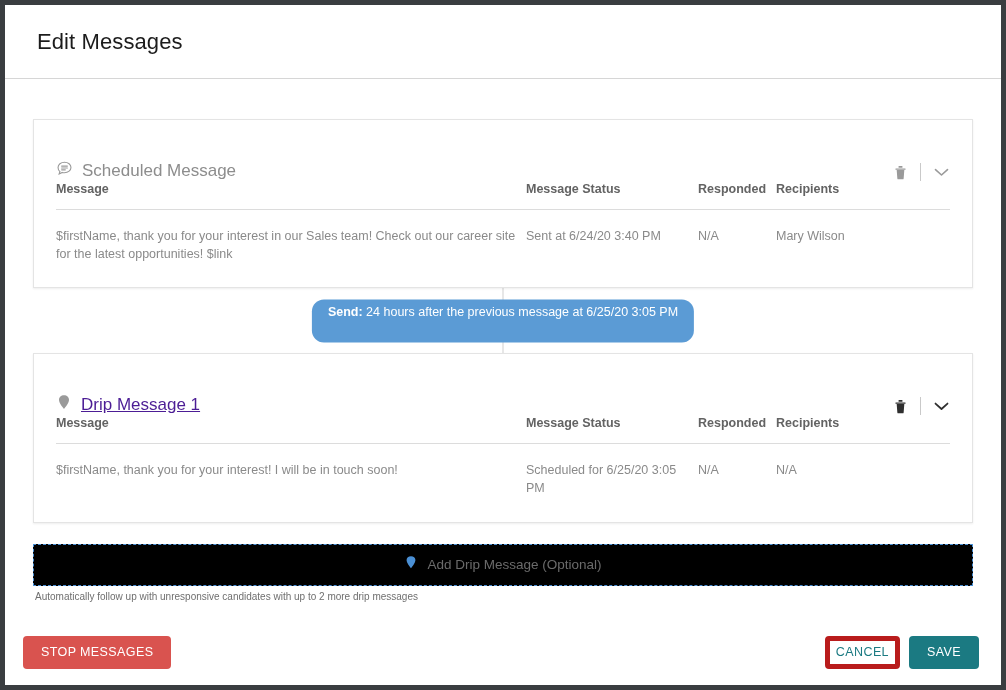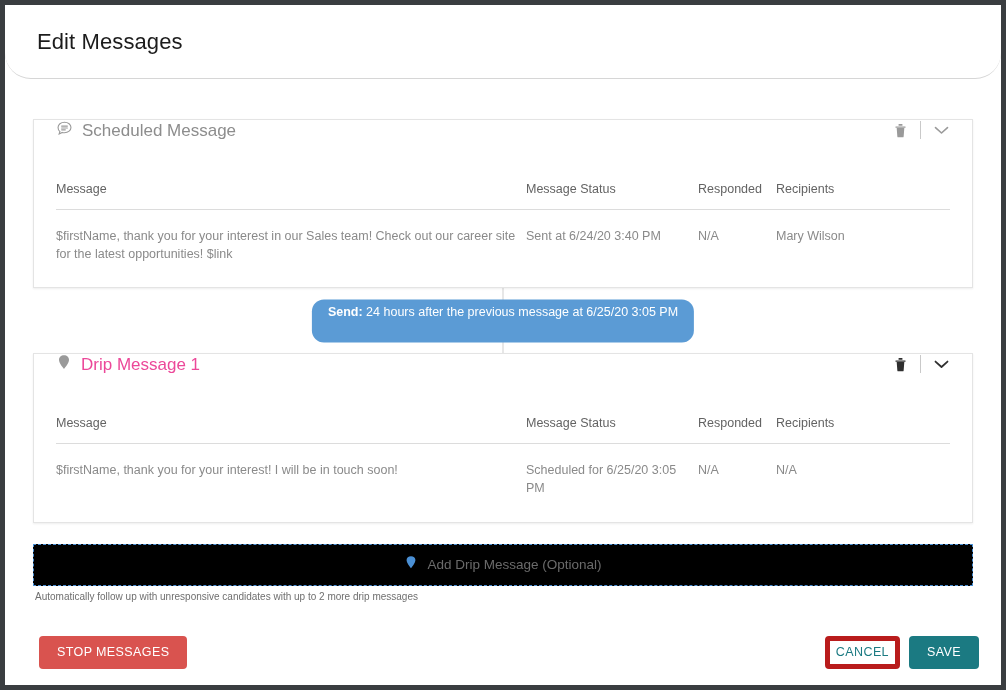--- a/index.html
+++ b/index.html
@@ -17,21 +17,20 @@
     background:#ffffff;
     display:flex; flex-direction:column;
   }
   
   .modal-header {
     height:74px;
     flex:0 0 74px;
     border-bottom:1px solid #d6d6d6;
     display:flex; align-items:center;
     padding-left:32px;
-    border-radius:26px;
   }
   .modal-title {
     font-size:22px;
     color:#1c1c1c;
     font-weight:400;
     letter-spacing:0.1px;
   }
   
   .modal-body {
     flex:1 1 auto;
@@ -45,29 +44,29 @@
     background:#ffffff;
     border:1px solid #e4e4e4;
     box-shadow:0 1px 2px rgba(0,0,0,.07);
     padding:0 22px;
     position:relative;
     z-index:2;
   }
   .card-head {
     height:62px;
     display:flex;
-    align-items:flex-start;
+    align-items:flex-end;
   }
   .card-head-title {
     display:flex; align-items:center; gap:9px;
     font-size:17px;
     color:#8d8d8d;
     font-weight:400;
   }
-  .card-head.dark .card-head-title { color:#ec4899; }
+  .card-head.dark .card-head-title { color:#4c1d95;text-decoration:underline; }
   .card-head-actions {
     margin-left:auto;
     display:flex; align-items:center; gap:11px;
     color:#9a9a9a;
   }
   .card-head.dark .card-head-actions { color:#2f2f2f; }
   .icon-btn {
     display:flex; align-items:center; justify-content:center;
     width:18px; height:20px;
     cursor:pointer;
@@ -76,21 +75,21 @@
     width:1px; height:18px; background:#c9c9c9;
   }
   
   table.msg-table {
     width:100%;
     border-collapse:collapse;
     font-size:12.5px;
   }
   table.msg-table th {
     text-align:left;
-    font-weight:400;
+    font-weight:700;
     color:#636363;
     padding:0 0 13px 0;
     border-bottom:1px solid #dcdcdc;
     vertical-align:top;
     white-space:nowrap;
   }
   table.msg-table td {
     color:#8a8a8a;
     padding:17px 10px 24px 0;
     vertical-align:top;
@@ -147,21 +146,20 @@
     color:#6f6f6f;
     padding-left:2px;
   }
   
   .modal-footer {
     flex:0 0 66px;
     display:flex;
     align-items:center;
     padding:0 22px 0 18px;
     background:#fff;
-    margin-left:16px;
   }
   .btn {
     font-size:12.5px;
     letter-spacing:.4px;
     border-radius:4px;
     cursor:pointer;
     font-weight:400;
     border:1px solid transparent;
     display:inline-flex;
     align-items:center;

